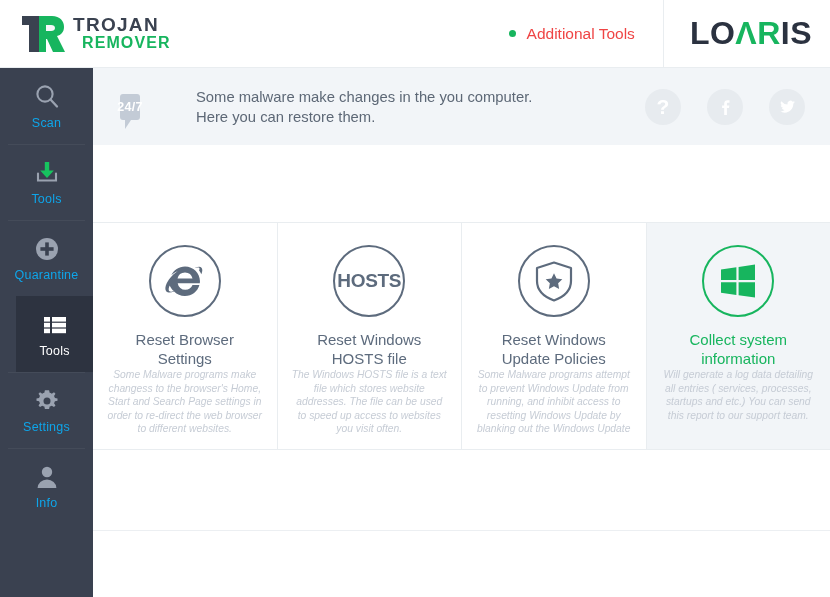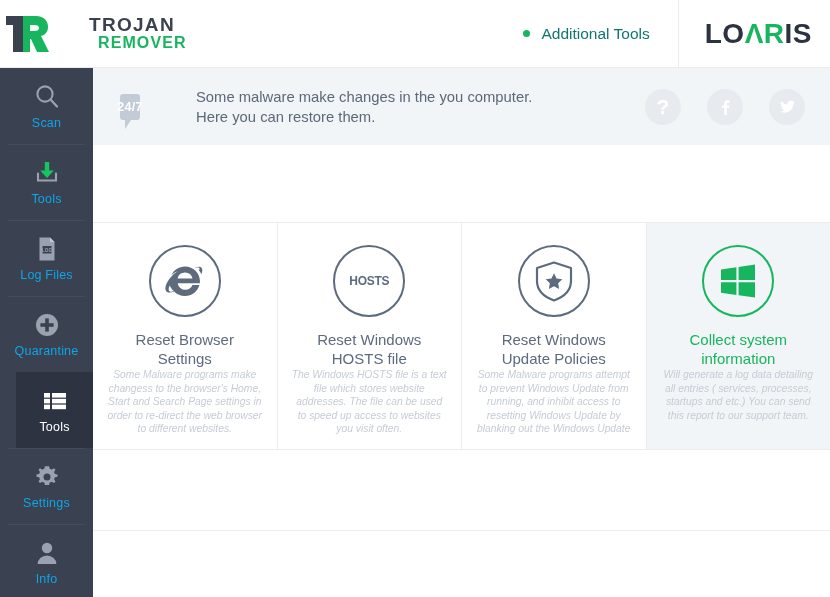--- a/index.html
+++ b/index.html
@@ -10,33 +10,33 @@
     overflow: hidden;
   }
   #app { position: relative; width: 830px; height: 597px; background:#fff; }
 
   
   .header {
     position: absolute; left:0; top:0; width:830px; height:68px;
     background:#ffffff; display:flex; align-items:center;
     border-bottom:1px solid #e9edf0;
   }
-  .logo-wrap { display:flex; align-items:center; padding-left:4px;gap:32px; }
+  .logo-wrap { display:flex; align-items:center; padding-left:20px; }
   .logo-mark { width:46px; height:42px; flex:none; }
   .logo-text { margin-left:7px; line-height:0.98; }
   .logo-line1 { font-size:19px; font-weight:bold; letter-spacing:1.3px; color:#3a4250; }
   .logo-line2 { font-size:16px; font-weight:bold; letter-spacing:1.1px; color:#17b55e; margin-top:1px;margin-left:9px;}
 
   .header-spacer { flex:1; }
   .addl-tools { display:flex; align-items:center; padding-right:28px; }
   .addl-dot { width:7px; height:7px; border-radius:50%; background:#17b55e; margin-right:11px; }
-  .addl-label { font-size:15.5px; color:#0f766e; }
+  .addl-label { font-size:15.5px; color:#ef4444; }
 
   .header-divider { width:1px; height:68px; background:#e9edf0; }
-  .loaris { padding:0 18px 0 26px; font-size:28px; font-weight:bold; letter-spacing:0.5px; display:flex; align-items:flex-start;}
+  .loaris { padding:0 18px 0 26px; font-size:32px; font-weight:bold; letter-spacing:0.5px; display:flex; align-items:flex-start;}
   .loaris .dk { color:#2b3240; }
   .loaris .gr { color:#17b55e; }
 
   
   .sidebar {
     position:absolute; left:0; top:68px; width:93px; height:529px;
     background:#3a4150;
   }
   .side-item {
     position:relative; height:76px; display:flex; flex-direction:column;
@@ -98,21 +98,21 @@
   .card-title {
     font-size:15px; color:#5d6b7d; text-align:center; line-height:19px;
     max-width:160px;
   }
   .card.highlight .card-title { color:#17b55e; }
   .card-desc {
     font-size:10.3px; color:#c6ccd5; text-align:center; line-height:13.5px;
     max-width:172px;
     font-style:italic;
   }
-  .hosts-txt { font-size:12px; font-weight:bold; color:#5d6b7d; letter-spacing:-0.3px; }
+  .hosts-txt { font-size:19px; font-weight:bold; color:#5d6b7d; letter-spacing:-0.3px; }
 
   
   .footer-rule {
     position:absolute; left:93px; top:530px; width:737px; height:1px;
     background:#eceff2;
   }
   .footer-area {
     position:absolute; left:93px; top:531px; width:737px; height:66px; background:#ffffff;
   }
 </style>
@@ -166,31 +166,20 @@
       <span class="ico">
         <svg width="28" height="28" viewBox="0 0 28 28">
           <path d="M14 3 V13" stroke="#17c45f" stroke-width="4.4" stroke-linecap="butt"></path>
           <path d="M7.2 11.5 L14 19 L20.8 11.5 Z" fill="#17c45f"></path>
           <path d="M5 14.5 V21.5 H23 V14.5" fill="none" stroke="#9aa2b0" stroke-width="2.1" stroke-linecap="round"></path>
         </svg>
       </span>
       <span class="lbl">Tools</span>
     </div>
 
-    <div class="side-item">
-      <span class="ico">
-        <svg width="28" height="28" viewBox="0 0 28 28">
-          <path d="M6.5 2.5 H17 L21.5 7 V25.5 H6.5 Z" fill="#9aa2b0"></path>
-          <path d="M17 2.5 V7 H21.5 Z" fill="#c2c8d2"></path>
-          <rect x="9.5" y="11" width="9" height="7.5" fill="#3a4150"></rect>
-          <text x="14" y="16.6" font-size="4.6" font-family="Liberation Sans, sans-serif" fill="#9aa2b0" text-anchor="middle" font-weight="bold">LOG</text>
-        </svg>
-      </span>
-      <span class="lbl">Log Files</span>
-    </div>
 
     <div class="side-item">
       <span class="ico">
         <svg width="28" height="28" viewBox="0 0 28 28">
           <circle cx="14" cy="14" r="11" fill="#9aa2b0"></circle>
           <rect x="12.2" y="7.4" width="3.6" height="13.2" fill="#3a4150"></rect>
           <rect x="7.4" y="12.2" width="13.2" height="3.6" fill="#3a4150"></rect>
         </svg>
       </span>
       <span class="lbl">Quarantine</span>

